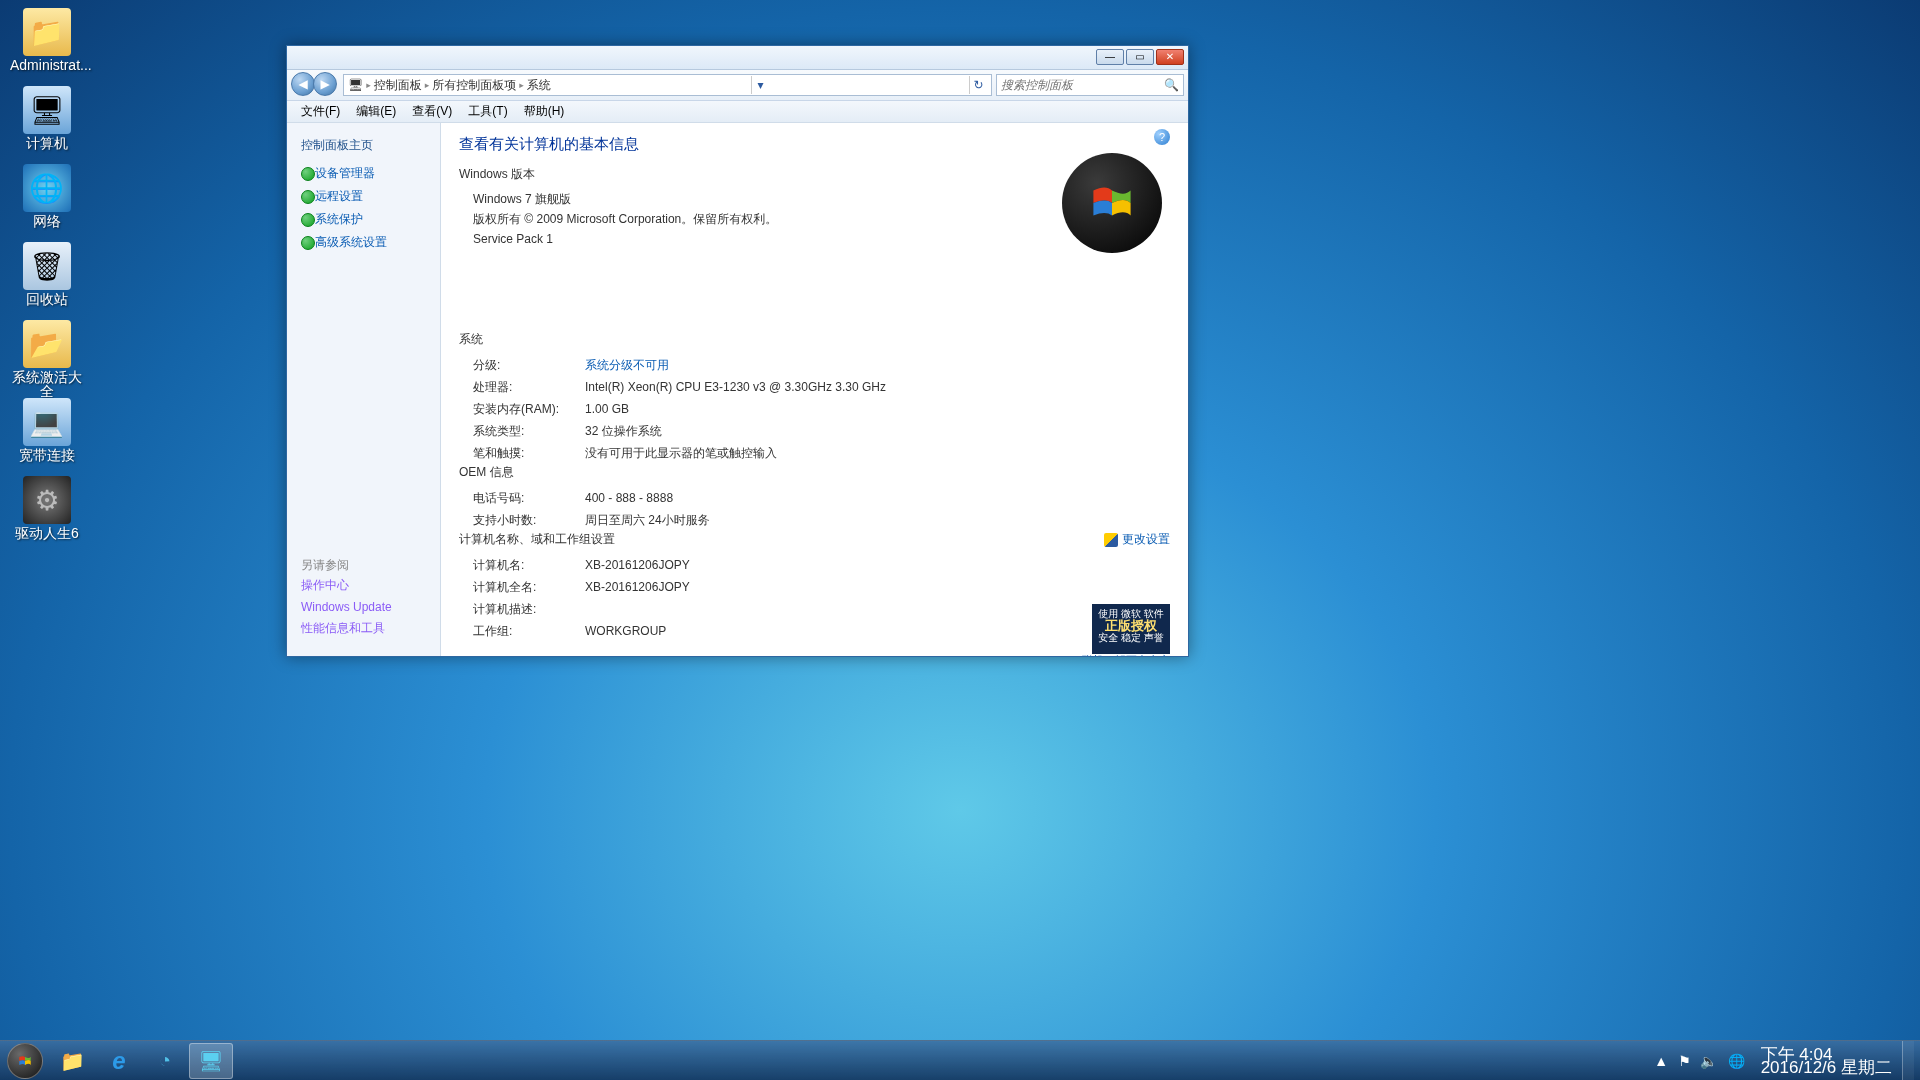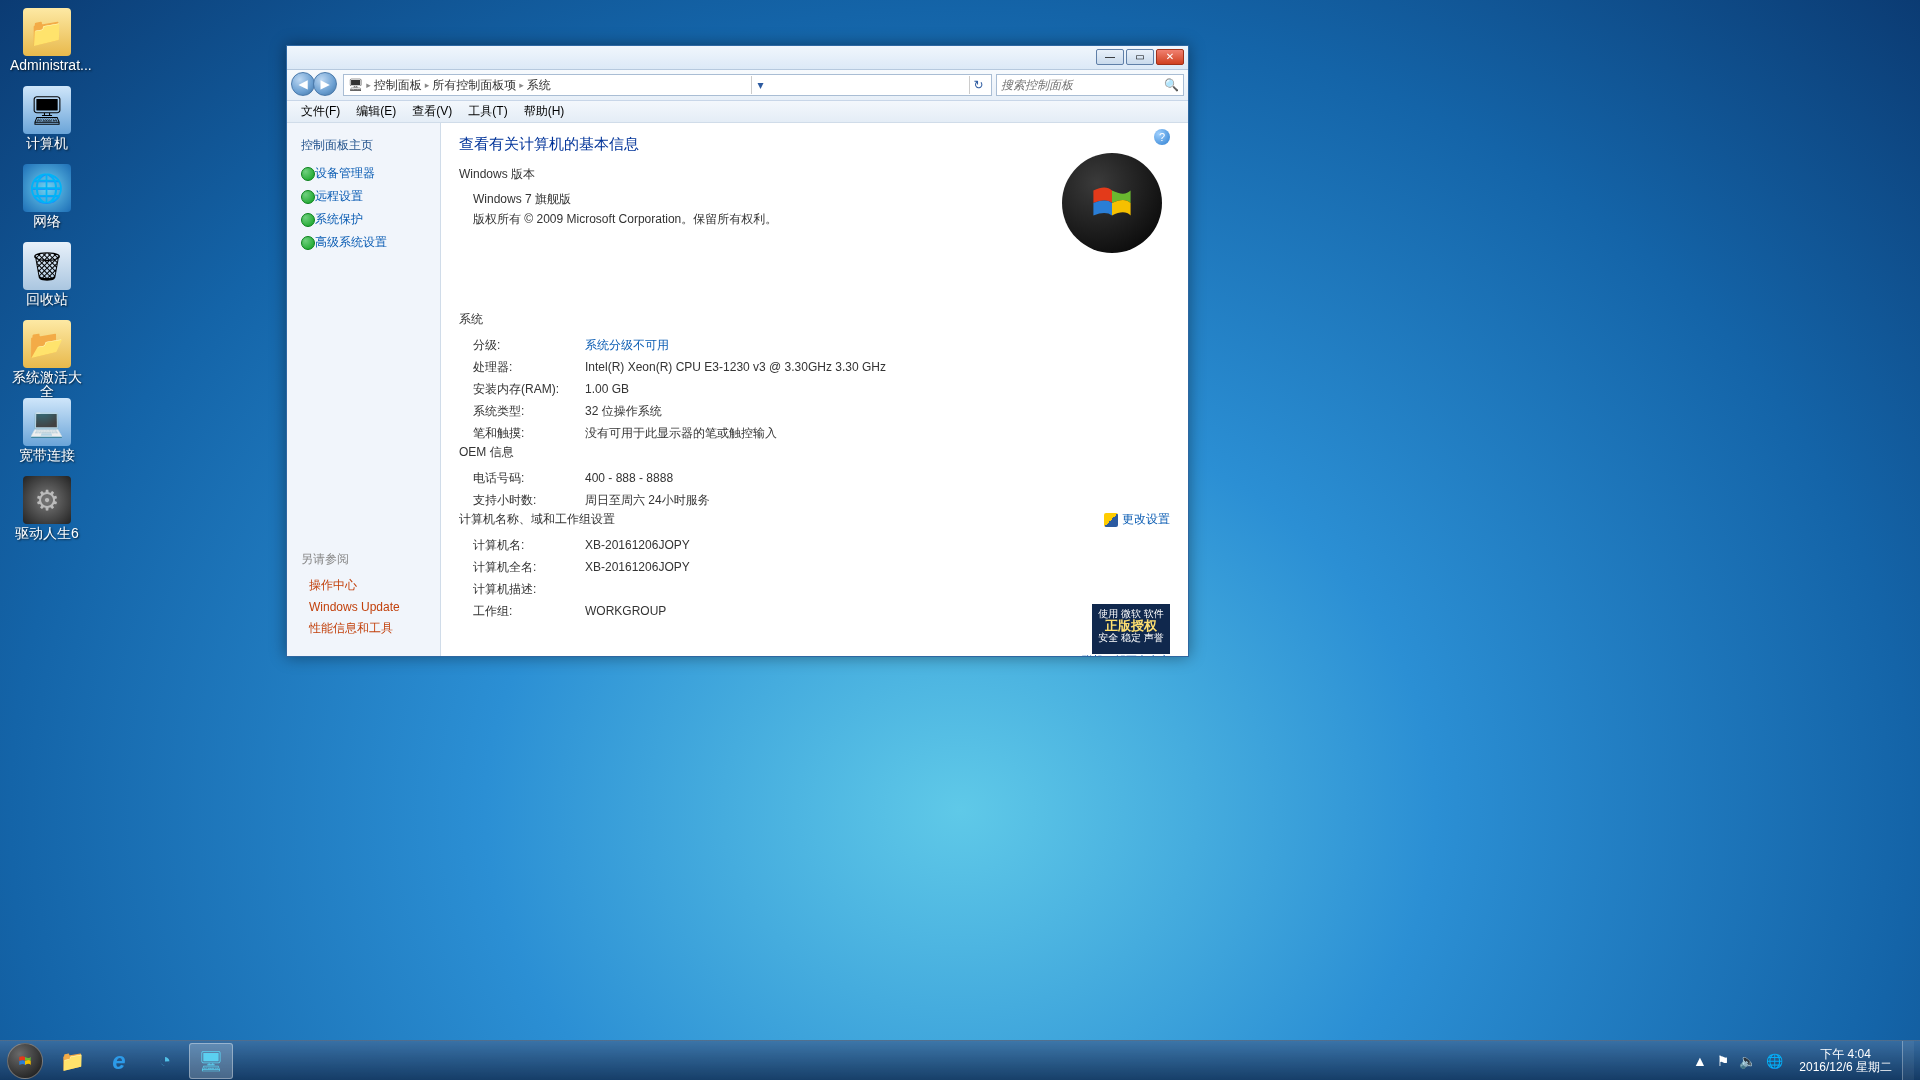--- a/index.html
+++ b/index.html
@@ -31,22 +31,22 @@
     .menubar { height: 22px; background: linear-gradient(#f3f7fc,#e4edf6); border-bottom: 1px solid #d0dce9; display: flex; align-items: center; padding: 0 6px; font-size: 12px; }
     .menubar span { padding: 0 8px; cursor: pointer; }
 
     .body-area { display: flex; height: calc(100% - 77px); }
     .sidebar { width: 154px; background: #f1f5fb; border-right: 1px solid #d0dce9; padding: 10px 0; font-size: 12px; display:flex;flex-direction:column; }
     .side-title { color: #1e4f8a; padding: 4px 14px 8px; }
     .side-link { display: flex; align-items: center; gap: 0; padding: 3px 14px; color: #0a5cb3; cursor: pointer; }
     .side-link .dot { width: 14px; height: 14px; border-radius: 50%; background: radial-gradient(circle at 30% 30%, #6fd07e,#0fa020); border: 1px solid #078018; display:flex;align-items:center;justify-content:center;color:#fff;font-size:8px; }
     .side-sep { flex: 1; }
     .side-footer { padding: 6px 14px; font-size: 12px; }
-    .side-footer .hd { color: #888; margin-bottom: 6px; }
-    .side-footer a { display: block; color: #c2410c; padding: 3px 0; cursor: pointer; margin-left: 8px; }
+    .side-footer .hd { color: #888; }
+    .side-footer a { display: block; color: #8b5cf6; padding: 3px 0; cursor: pointer; }
 
     .content { flex: 1; padding: 12px 18px; font-size: 12px; color: #333; overflow: auto; position: relative; }
     .content h1 { color: #003399; font-size: 15px; font-weight: normal; margin-bottom: 12px; }
     .sec-title { color: #333; font-size: 12px; margin: 0 0 6px; }
     .indent { padding-left: 14px; line-height: 20px; }
     .kv-row { display: flex; padding: 2px 0 2px 14px; line-height: 18px; }
     .kv-row .k { width: 112px; color: #333; }
     .kv-row .v { flex: 1; color: #333; }
     .kv-row .v.link { color: #0a5cb3; cursor: pointer; }
     .win-logo { position: absolute; right: 26px; top: 30px; width: 100px; height: 100px; border-radius: 50%; background: radial-gradient(circle at 35% 30%, #3b3b3b, #000); display:flex;align-items:center;justify-content:center; }
@@ -59,21 +59,21 @@
     .badge-small { position:absolute; right:18px; bottom:-12px; font-size:11px; color:#0a5cb3; }
 
     
     .taskbar { position: absolute; left: 0; bottom: 0; width: 100%; height: 40px; background: linear-gradient(rgba(60,110,160,.85), rgba(20,55,95,.92)); border-top: 1px solid rgba(255,255,255,.25); display: flex; align-items: center; }
     .start-btn { width: 50px; height: 40px; display: flex; align-items: center; justify-content: center; cursor: pointer; }
     .start-orb { width: 36px; height: 36px; border-radius: 50%; background: radial-gradient(circle at 35% 30%, #6a6a6a, #111); border: 1px solid rgba(255,255,255,.3); display:flex;align-items:center;justify-content:center; }
     .tb-pin { width: 44px; height: 36px; margin: 2px 1px; border-radius: 3px; display: flex; align-items: center; justify-content: center; cursor: pointer; font-size: 20px; }
     .tb-pin.active { background: rgba(255,255,255,.22); box-shadow: inset 0 0 0 1px rgba(255,255,255,.35); }
     .systray { margin-left: auto; display: flex; align-items: center; padding-right: 6px; color: #fff; font-size: 12px; }
     .tray-icon { padding: 0 5px; cursor: pointer; font-size: 14px; }
-    .clock { text-align: center; padding: 0 10px; line-height: 13px; font-size: 12px; }
+    .clock { text-align: left; padding: 0 10px; line-height: 13px; font-size: 17px; }
     .show-desktop { width: 12px; height: 40px; border-left: 1px solid rgba(255,255,255,.3); background: rgba(255,255,255,.06); cursor: pointer; }
   </style>
 </head>
 <body>
 
 <div class="desktop">
   <div class="desktop-icon" style="left:10px; top:8px;">
       <div class="icon-img" style="background:linear-gradient(#fde9a4,#e8b94c);">📁</div>
       <div class="label">Administrat...</div>
     </div>
@@ -166,20 +166,21 @@
         <a>性能信息和工具</a>
       </div>
     </div>
     <div class="content">
       <div class="help-icon">?</div>
       <h1>查看有关计算机的基本信息</h1>
 
       <div class="sec-title">Windows 版本</div>
       <div class="indent">Windows 7 旗舰版</div>
       <div class="indent">版权所有 © 2009 Microsoft Corporation。保留所有权利。</div>
+      <div class="indent">Service Pack 1</div>
       <div class="win-logo">
         <svg viewBox="0 0 100 100">
             <g transform="translate(50 50)">
               <path d="M-30 -20 Q-10 -30 0 -20 L0 0 Q-10 -8 -30 0 Z" fill="#e33a1a"></path>
               <path d="M0 -20 Q20 -10 30 -20 L30 0 Q20 -10 0 0 Z" fill="#6ab82f"></path>
               <path d="M-30 0 Q-10 -8 0 0 L0 20 Q-10 12 -30 20 Z" fill="#2a7ed6"></path>
               <path d="M0 0 Q20 -10 30 0 L30 20 Q20 10 0 20 Z" fill="#f6c000"></path>
             </g>
           </svg>
       </div>

